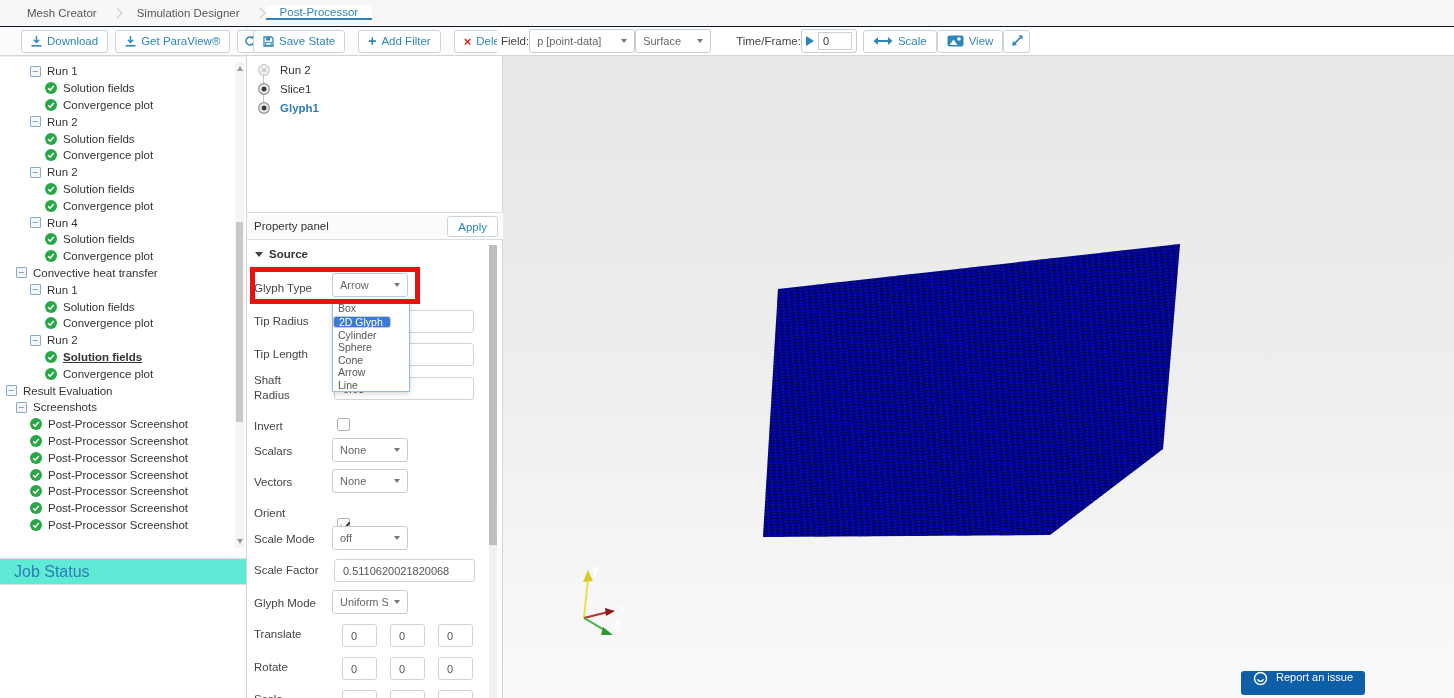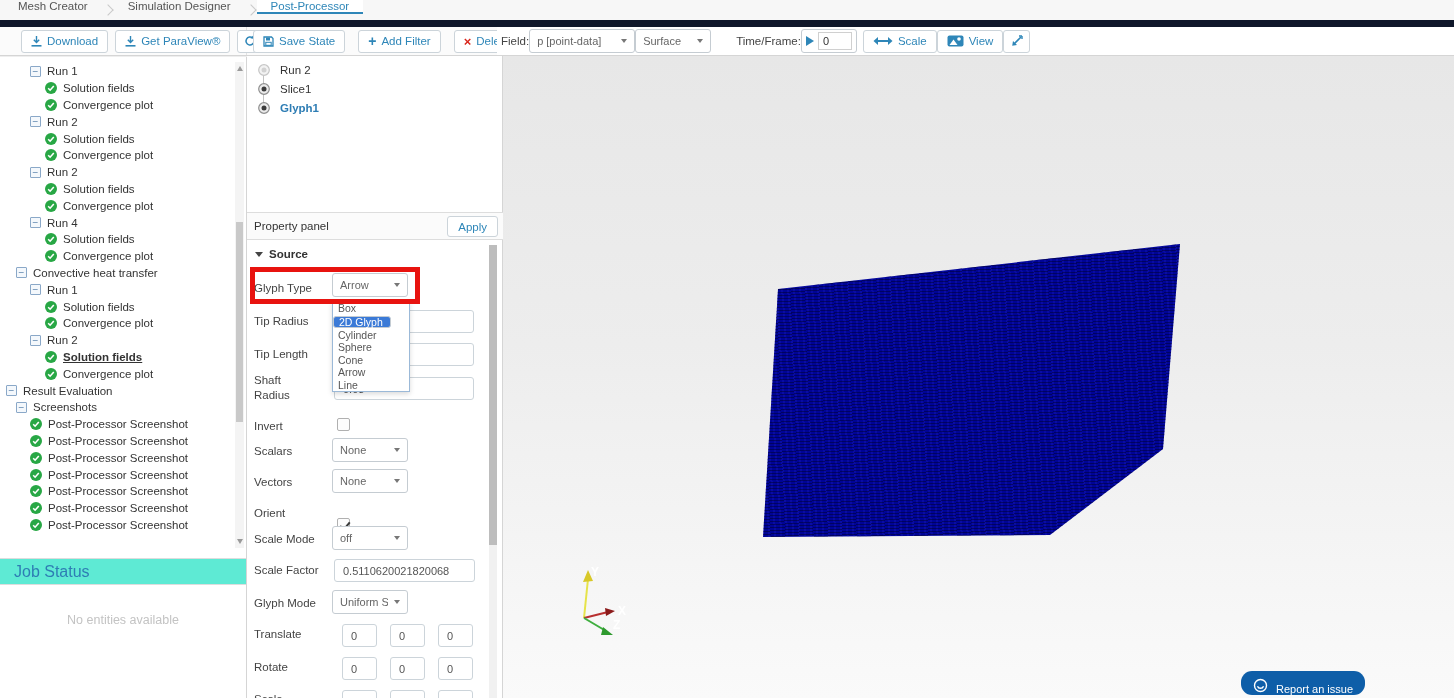--- a/index.html
+++ b/index.html
@@ -1,20 +1,20 @@
 <!DOCTYPE html>
 <html><head>
 <meta charset="utf-8">
 <style>
   * { margin:0; padding:0; box-sizing:border-box; }
   html,body { font-family:"Liberation Sans", sans-serif; background:#fff; }
   #app { position:relative; width:1454px; height:698px; overflow:hidden; background:#fff; font-size:12px; color:#333; }
 
   
-  .tabbar { position:absolute; left:0; top:0; width:1454px; height:27px; background:#f7f7f7; border-bottom:7px solid #0f172a; display:flex; align-items:flex-start; padding-left:4px; }
+  .tabbar { position:absolute; left:0; top:0; width:1454px; height:27px; background:#f7f7f7; border-bottom:1px solid #0f172a; display:flex; align-items:center; padding-left:13px; }
   .tab { display:flex; align-items:center; padding:0 14px; font-size:11.5px; color:#555; cursor:pointer; }
   .tab.active { background:#fff; color:#2e86b8; border-bottom:2px solid #2e86b8; }
   .tab-sep { width:8px; height:8px; border-top:1px solid #c9c9c9; border-right:1px solid #c9c9c9; transform:rotate(45deg); align-self:center; margin:0 2px; }
 
   
   .toolbar { position:absolute; left:0; top:27px; width:1454px; height:29px; background:#fbfbfb; border-bottom:1px solid #d5d5d5; display:flex; align-items:center; }
   .tb-left { width:247px; height:100%; display:flex; align-items:center; gap:7px; padding-left:21px; border-right:1px solid #e2e2e2; }
   .tb-mid { width:250px; height:100%; display:flex; align-items:center; gap:13px; padding-left:6px; }
   .tb-right { flex:1; height:100%; background:#fff; display:flex; align-items:center; padding-left:4px; }
   .btn { display:inline-flex; align-items:center; gap:5px; border:1px solid #ccd4da; border-radius:3px; background:#fff; color:#2e86b8; font-size:11.5px; height:23px; padding:0 9px; cursor:pointer; white-space:nowrap; }
@@ -76,21 +76,21 @@
 
   
   .viewport { position:absolute; left:503px; top:56px; width:951px; height:642px; background:linear-gradient(180deg,#e7e7e7 0%,#ededed 45%,#fafafa 100%); overflow:hidden; }
   .glyph-plane { position:absolute; left:0; top:0; width:951px; height:642px;
     background-color:#000496;
     background-image:
       repeating-linear-gradient(176deg, rgba(0,0,45,0.5) 0px, rgba(0,0,45,0.5) 1px, transparent 1px, transparent 3px),
       repeating-linear-gradient(86deg, rgba(40,40,215,0.22) 0px, rgba(40,40,215,0.22) 2px, transparent 2px, transparent 6px);
     clip-path:polygon(275px 233px, 677px 188px, 660px 393px, 547px 479px, 260px 481px); }
   .axes { position:absolute; left:40px; top:500px; }
-  .report-btn { position:absolute; right:89px; bottom:3px; height:24px; background:#0e5ea8; color:#fff; font-size:11px; border-radius:11px; display:inline-flex; align-items:flex-end; gap:8px; padding:0 12px; cursor:pointer; }
+  .report-btn { position:absolute; right:89px; bottom:3px; height:24px; background:#0e5ea8; color:#fff; font-size:11px; border-radius:3px; display:inline-flex; align-items:flex-start; gap:8px; padding:0 12px; cursor:pointer; }
 </style>
 </head>
 <body>
 
 <div id="app">
 
   <div class="tabbar">
       <div class="tab">Mesh Creator</div>
       <span class="tab-sep"></span>
       <div class="tab">Simulation Designer</div>
@@ -371,21 +371,20 @@
           <span class="tlabel">Post-Processor Screenshot</span>
         </div>
       </div>
     <div class="tree-scroll">
       <span class="arr-up"></span>
       <span class="thumb"></span>
       <span class="arr-dn"></span>
     </div>
     <div class="job-status">
       <div class="job-header">Job Status</div>
-      <div class="job-empty">No entities available</div>
     </div>
   </div>
 
   <div class="mid-panel">
     <div class="pipeline">
       <span class="pline"></span>
     <div class="prow">
           <span style="height: 14px;"><svg width="14" height="14" viewBox="0 0 14 14">
               <circle cx="7" cy="7" r="5.3" fill="#f3f3f3" stroke="#c6c6c6" stroke-width="1.2"></circle>
               <circle cx="7" cy="7" r="2.5" fill="#d2d2d2"></circle>

